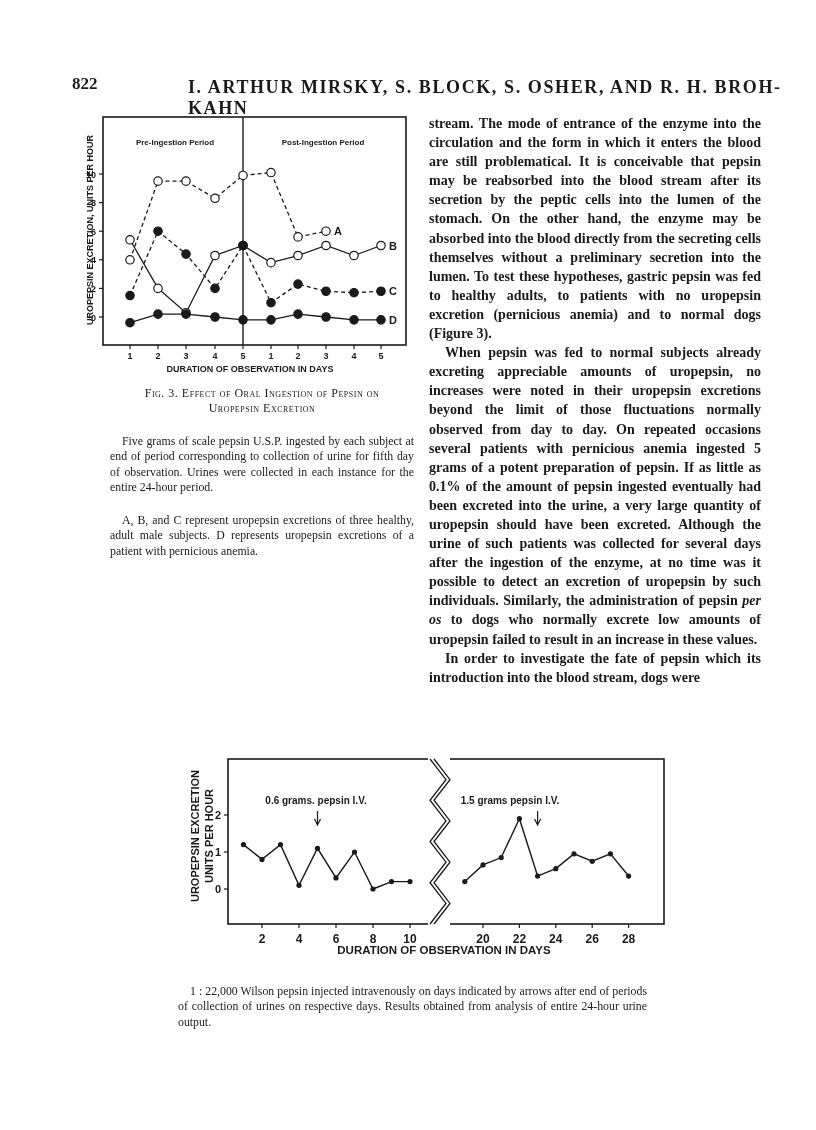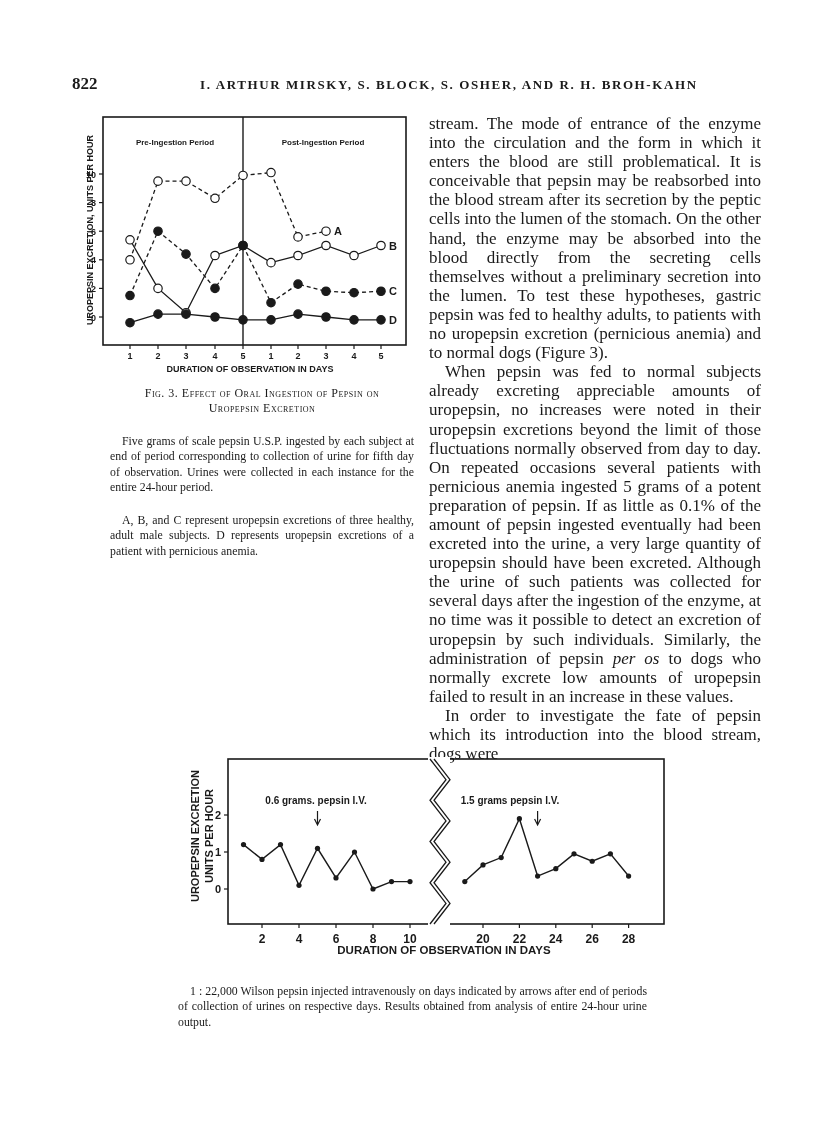--- a/index.html
+++ b/index.html
@@ -1,21 +1,21 @@
 <!DOCTYPE html>
 <html><head>
 <meta charset="utf-8">
 <style>
   html, body { margin: 0; padding: 0; background: #ffffff; }
   body { width: 816px; height: 1130px; position: relative; overflow: hidden;
          font-family: "Liberation Serif", "DejaVu Serif", serif; color: #1a1a1a; }
   .abs { position: absolute; }
   .pagenum { left: 72px; top: 74px; font-size: 17px; font-weight: bold; }
-  .runhead { left: 200px; top: 77px; font-size: 13px; font-weight: bold; letter-spacing: 1.6px; }
-  .col { position: absolute; font-size: 17px; line-height: 19.1px; text-align: justify; }
+  .runhead { left: 188px; top: 77px; font-size: 18px; font-weight: bold; letter-spacing: 1.6px; }
+  .col { position: absolute; font-size: 14px; line-height: 19.1px; text-align: justify; font-weight: bold; }
   .col p { margin: 0; }
   .col p.ind { text-indent: 16px; }
   .caption { position: absolute; font-size: 11.8px; line-height: 15.3px; text-align: justify; }
   .caption p { margin: 18px; }
   .caption p.ind { text-indent: 12px; }
   .figtitle { text-align: center; font-variant: small-caps; letter-spacing: 0.5px; font-size: 12.5px; line-height: 15px; margin-bottom: 4px; }
   svg text { font-family: "Liberation Sans", "DejaVu Sans", sans-serif; font-weight: bold; fill: #1a1a1a; }
 </style>
 </head>
 <body>

